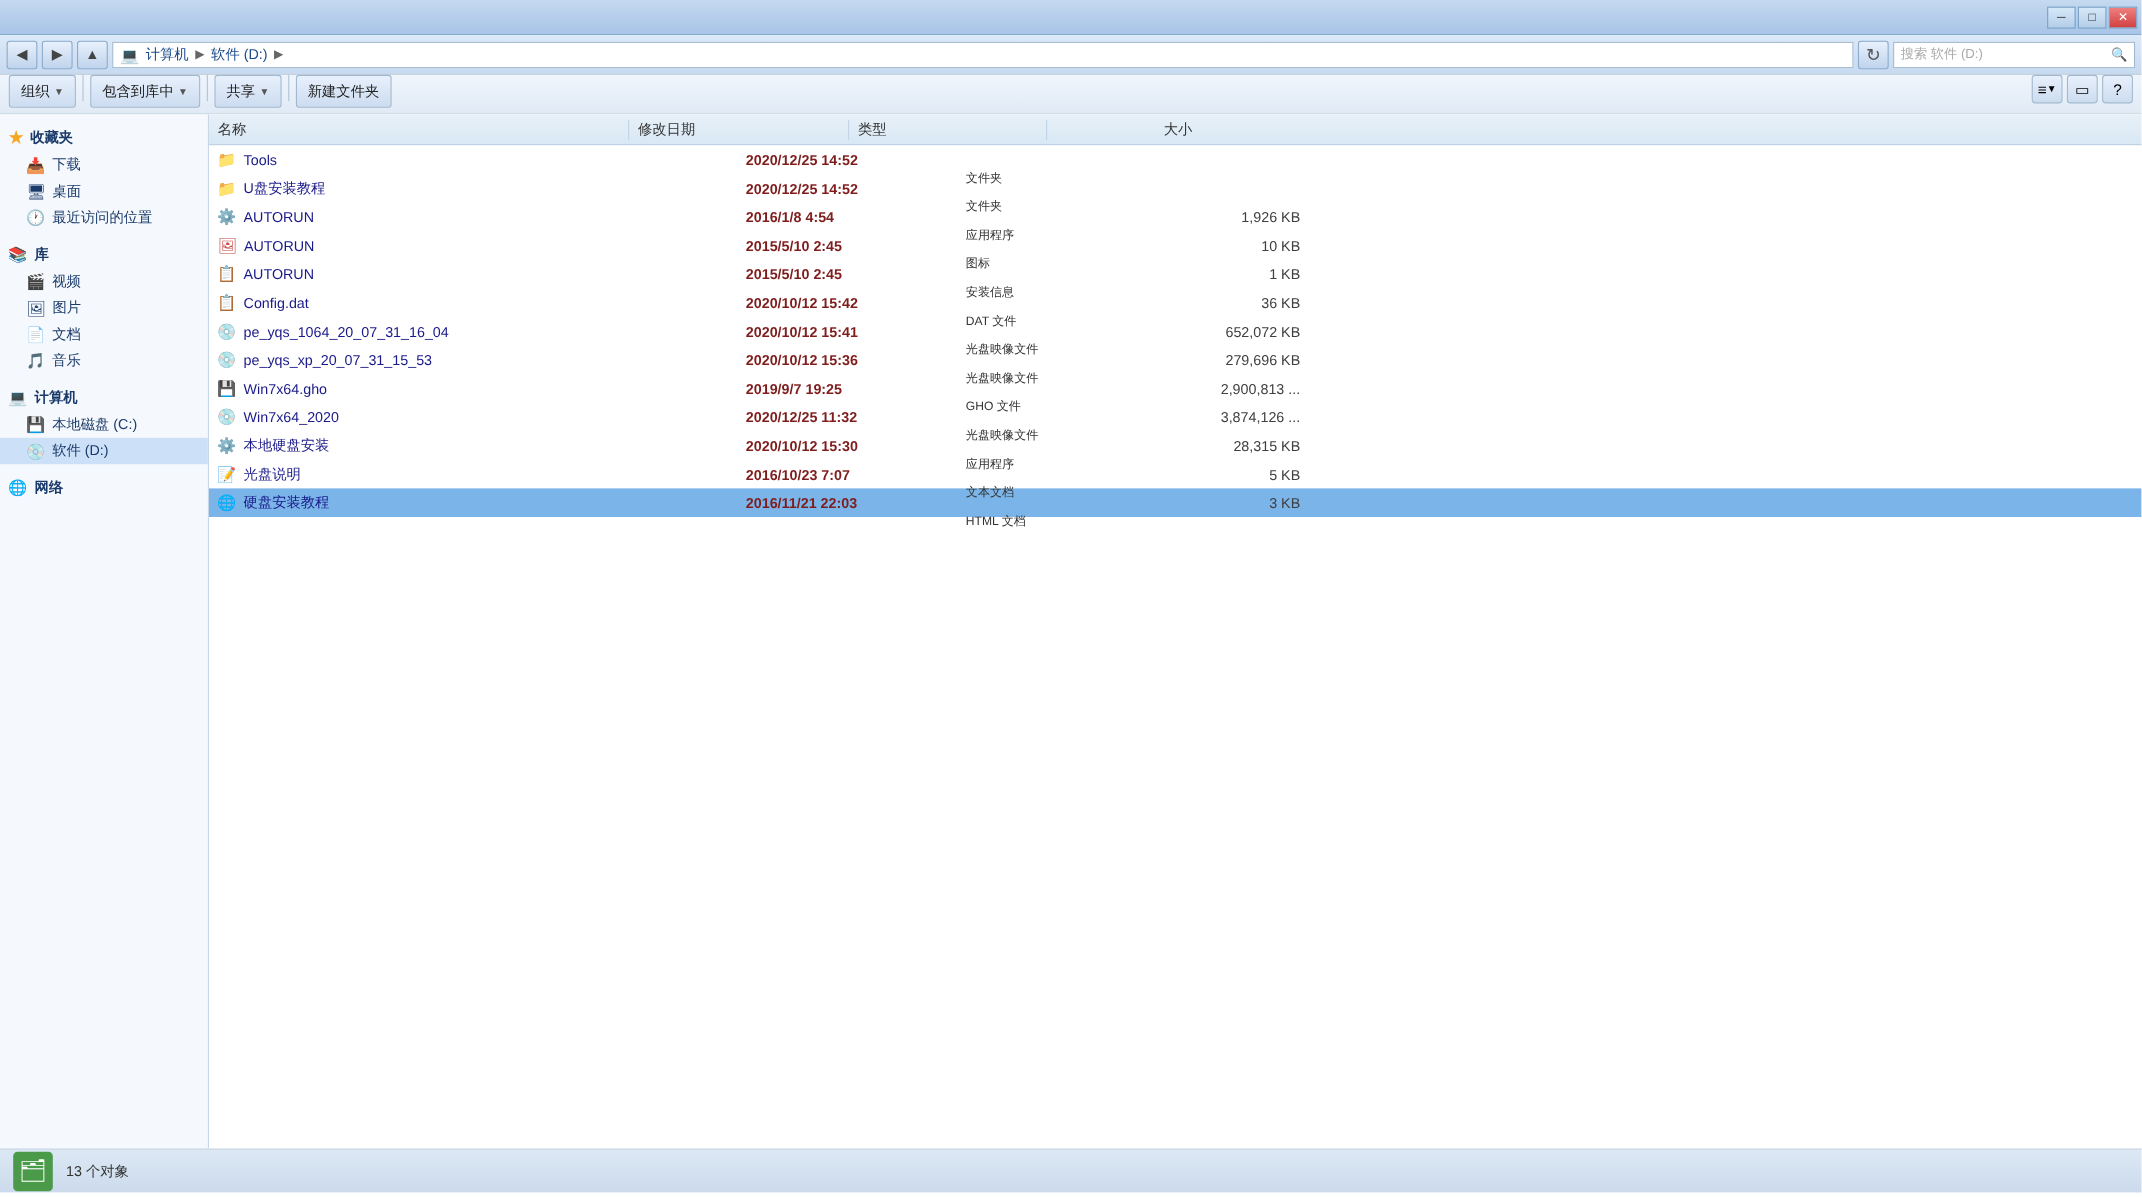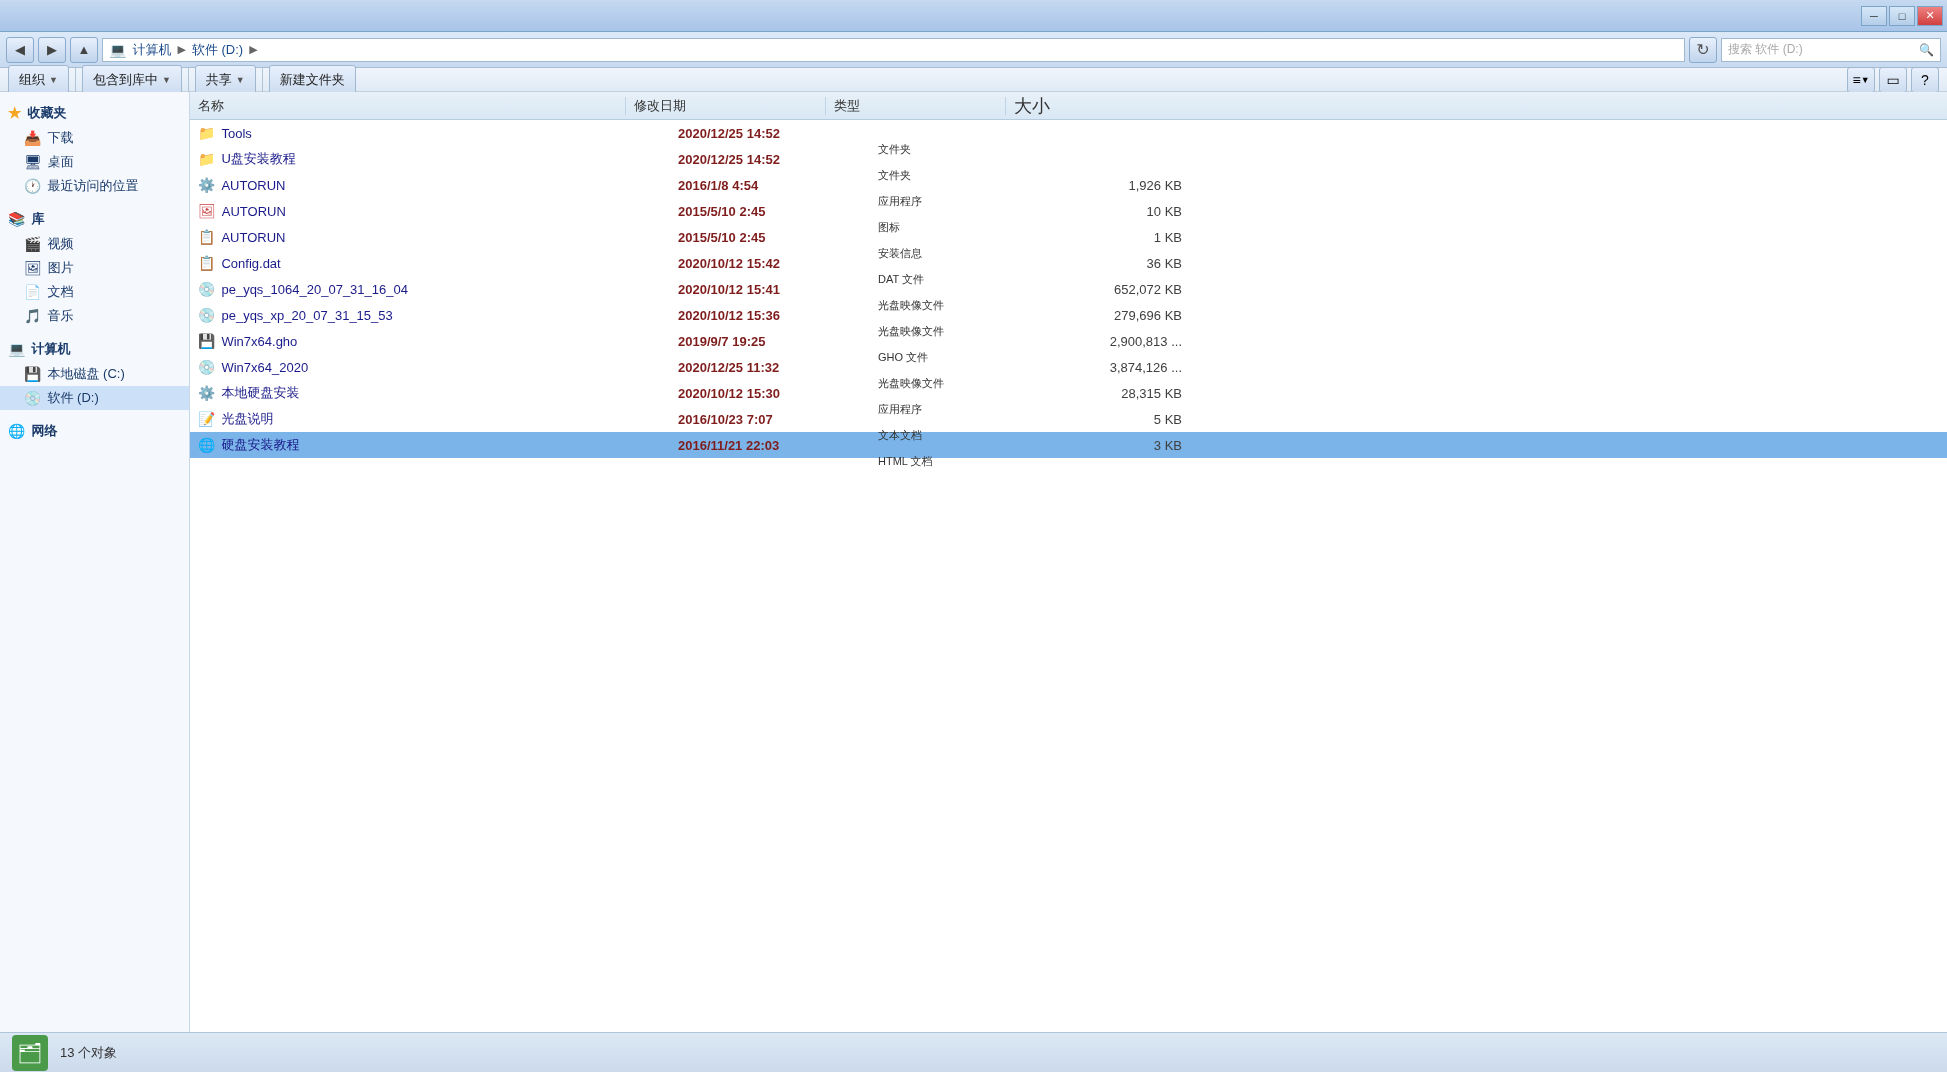--- a/index.html
+++ b/index.html
@@ -99,24 +99,24 @@
       display: flex;
       align-items: center;
       padding: 0 6px;
       background: white;
       font-size: 12px;
       color: #888;
     }
 
     
     .toolbar {
-      height: 24px;
+      height: 36px;
       background: linear-gradient(to bottom, #f0f5fc, #e0eaf5);
       display: flex;
-      align-items: center;
+      align-items: flex-start;
       padding: 0 8px;
       gap: 2px;
       border-bottom: 1px solid #c0d0e0;
     }
     .toolbar-btn {
       height: 30px;
       padding: 0 10px;
       background: linear-gradient(to bottom, #e8f0fc, #ccdcf0);
       border: 1px solid #a0b8d0;
       border-radius: 3px;
@@ -193,24 +193,24 @@
       display: flex;
       flex-direction: column;
     }
     .column-header {
       display: flex;
       background: linear-gradient(to bottom, #e8f0f8, #d8e8f4);
       border-bottom: 1px solid #b8cce0;
       height: 28px;
       align-items: center;
     }
-    .col-name { width: 436px; padding: 0 8px; font-size: 13px; color: #333; cursor: pointer; border-right: 1px solid #c0d4e8; }
+    .col-name { width: 382px; padding: 0 8px; font-size: 13px; color: #333; cursor: pointer; border-right: 1px solid #c0d4e8; }
     .col-date { width: 200px; padding: 0 8px; font-size: 13px; color: #333; cursor: pointer; border-right: 1px solid #c0d4e8; }
     .col-type { width: 180px; padding: 0 8px; font-size: 13px; color: #333; cursor: pointer; border-right: 1px solid #c0d4e8; }
-    .col-size { width: 140px; padding: 0 8px; font-size: 18px; color: #333; cursor: pointer; }
+    .col-size { width: 140px; padding: 0 8px; font-size: 13px; color: #333; cursor: pointer; text-align: right; }
 
     .file-list { flex: 1; overflow-y: auto; }
     .file-row {
       display: flex;
       align-items: center;
       height: 26px;
       cursor: pointer;
       border-bottom: none;
     }
     .file-row.selected { background: #7ab4e8; color: white; }

